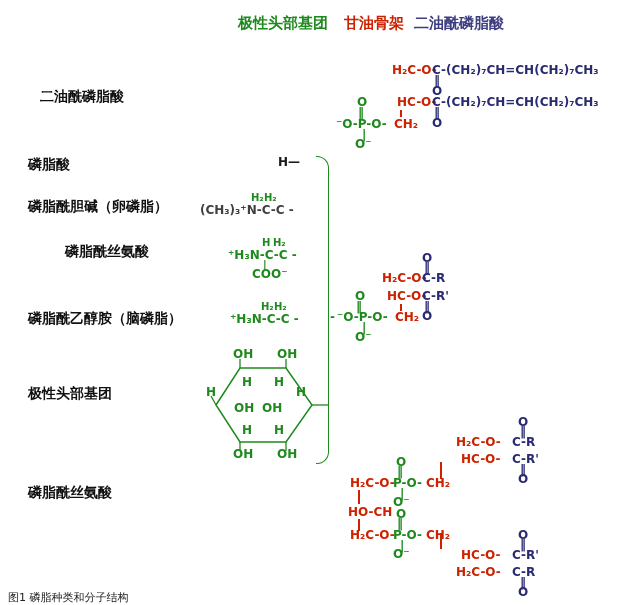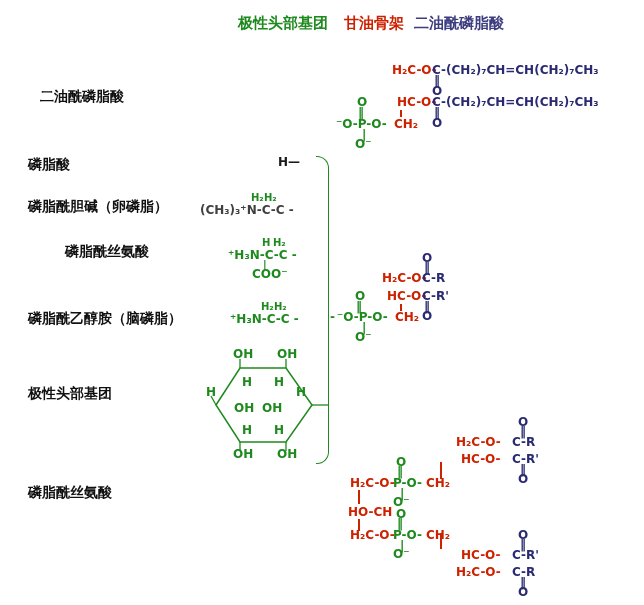--- a/index.html
+++ b/index.html
@@ -148,14 +148,15 @@
       <div class="frag" style="left: 178px; top: 113px; color: rgb(42, 42, 114);">O</div>
       <div class="frag" style="left: 180px; top: 123px; color: rgb(42, 42, 114);">‖</div>
       <div class="frag" style="left: 121px; top: 133px; color: rgb(204, 34, 0);">HC-O-</div>
       <div class="frag" style="left: 172px; top: 133px; color: rgb(42, 42, 114);">C-R'</div>
       <div class="frag" style="left: 116px; top: 150px; color: rgb(204, 34, 0);">H₂C-O-</div>
       <div class="frag" style="left: 172px; top: 150px; color: rgb(42, 42, 114);">C-R</div>
       <div class="frag" style="left: 180px; top: 161px; color: rgb(42, 42, 114);">‖</div>
       <div class="frag" style="left: 178px; top: 170px; color: rgb(42, 42, 114);">O</div>
     </div>
 
+  <div class="caption">图1 磷脂种类和分子结构</div>
 
 </div>
 
 </body></html>

